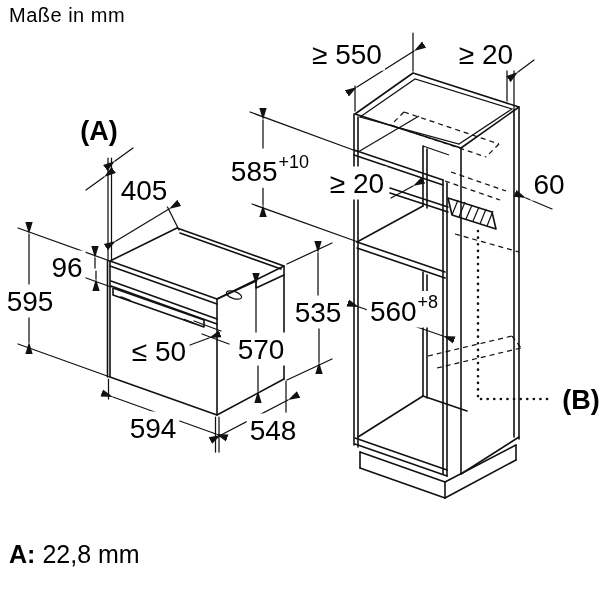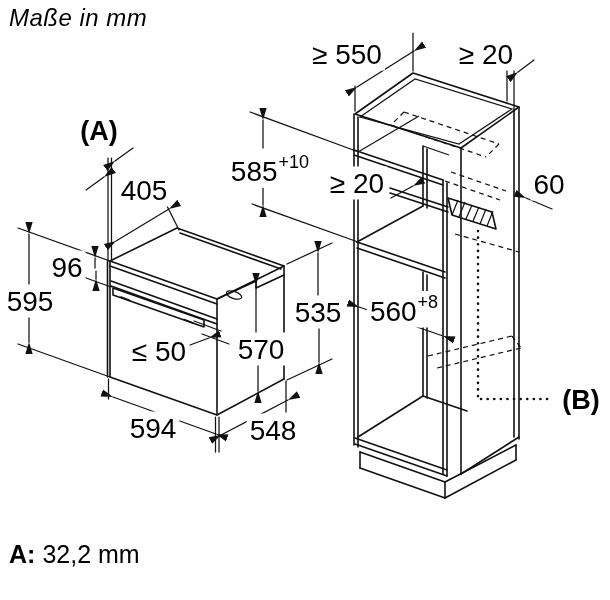--- a/index.html
+++ b/index.html
@@ -1,18 +1,18 @@
 <!DOCTYPE html>
 <html><head>
 <meta charset="utf-8">
 <style>
   html,body{margin:0;padding:0;background:#fff;}
   #page{position:relative;width:610px;height:600px;background:#ffffff;overflow:hidden;
         font-family:"Liberation Sans","DejaVu Sans",sans-serif;color:#000;}
-  #title{position:absolute;left:9px;top:4px;font-size:24px;letter-spacing:0.5px;font-style:italic;}
+  #title{position:absolute;left:9px;top:4px;font-size:20px;letter-spacing:0.5px;}
   #legend{position:absolute;left:9px;top:540px;font-size:25px;line-height:28px;}
   #legend .row span.val{margin-left:7px;}
   #legend .row b{font-weight:bold;}
   svg{position:absolute;left:0;top:0;}
   .ol{stroke:#111;stroke-width:1.6;fill:none;stroke-linecap:round;stroke-linejoin:round;}
   .olt{stroke:#111;stroke-width:1.2;fill:none;}
   .dl{stroke:#111;stroke-width:1.25;fill:none;stroke-linecap:round;}
   .dash{stroke:#111;stroke-width:1.25;fill:none;stroke-dasharray:5 4;}
   .dot{stroke:#111;stroke-width:2.6;fill:none;stroke-dasharray:0.1 6.5;stroke-linecap:round;}
   .whitefill{fill:#fff;stroke:#111;stroke-width:1.6;stroke-linejoin:round;}
@@ -209,16 +209,16 @@
         <rect x="246.640625" y="413.5" width="52.71875" height="33" fill="#ffffff"></rect>
         <text x="273" y="430" text-anchor="middle" dominant-baseline="central" font-size="28" class="dim"><tspan>548</tspan></text>
         <rect x="559.2578125" y="384" width="43.484375" height="32" fill="#ffffff"></rect>
         <text x="581" y="400" text-anchor="middle" dominant-baseline="central" font-size="27" font-weight="bold" class="dim"><tspan>(B)</tspan></text>
       </g>
   </svg>
 
   <div id="title">Maße in mm</div>
 
   <div id="legend">
-    <div class="row"><b>A:</b><span class="val">32,2 mm</span></div>
+    <div class="row"><b>A:</b><span class="val">22,8 mm</span></div>
   </div>
 
 </div>
 
 </body></html>

